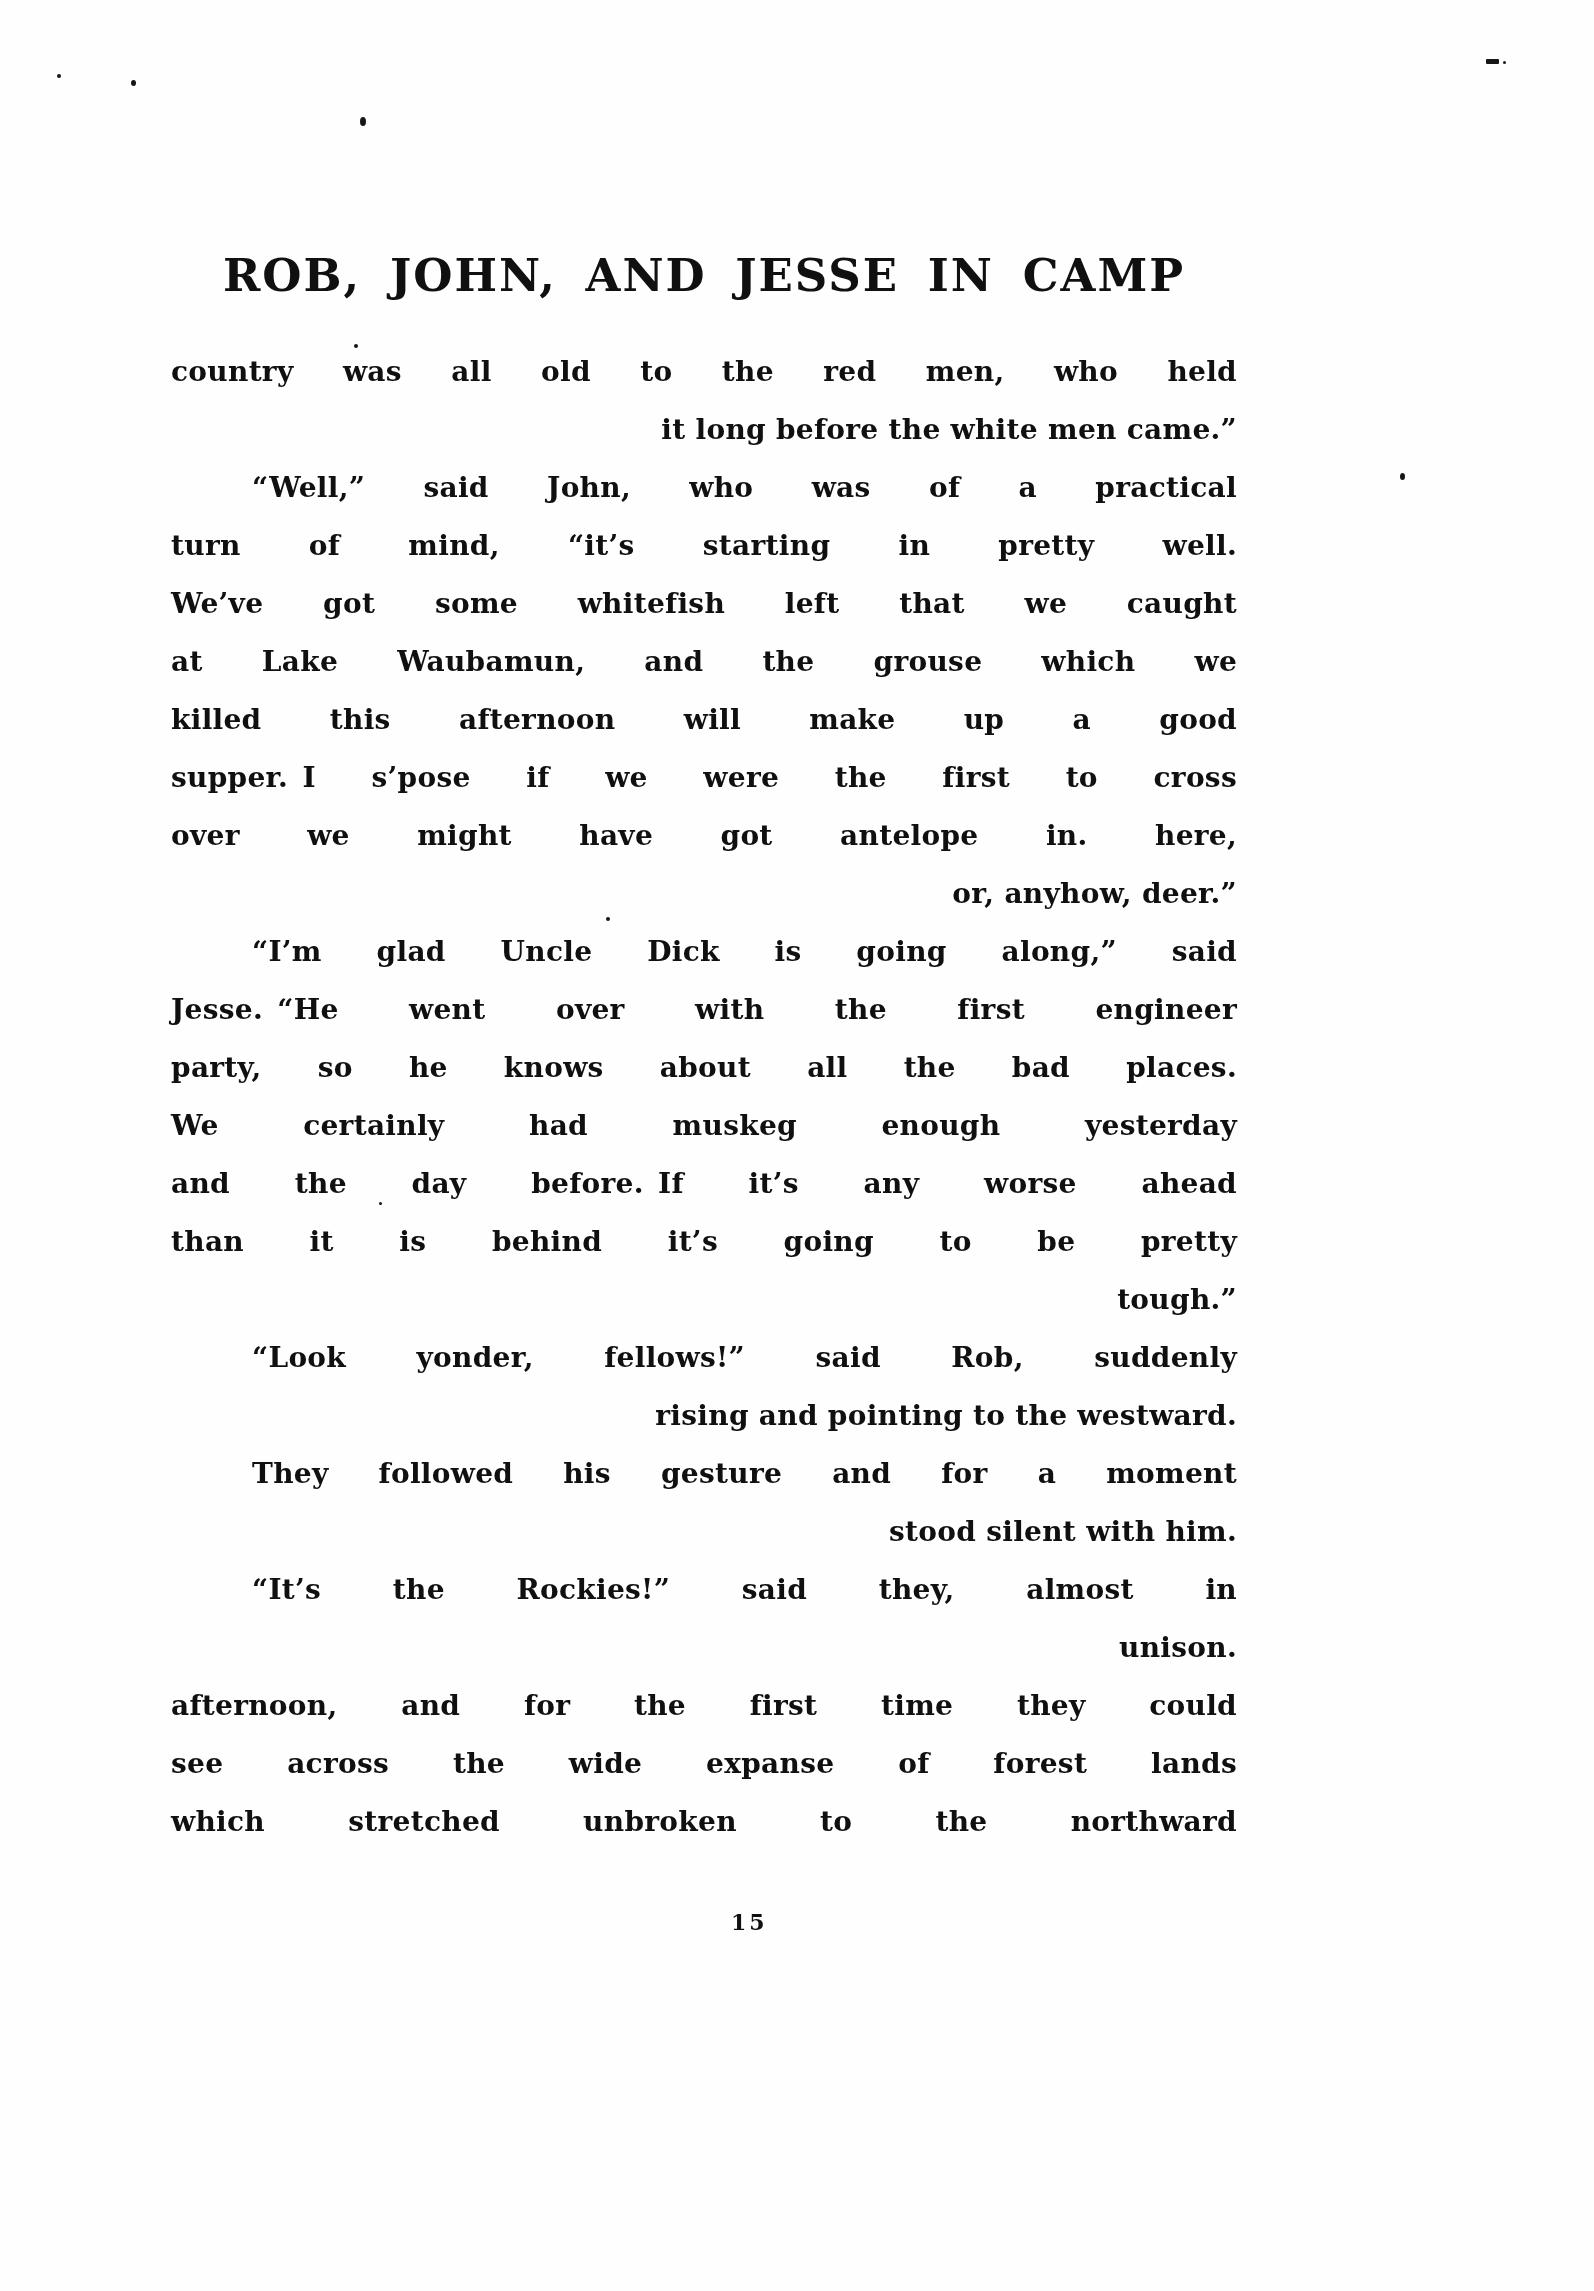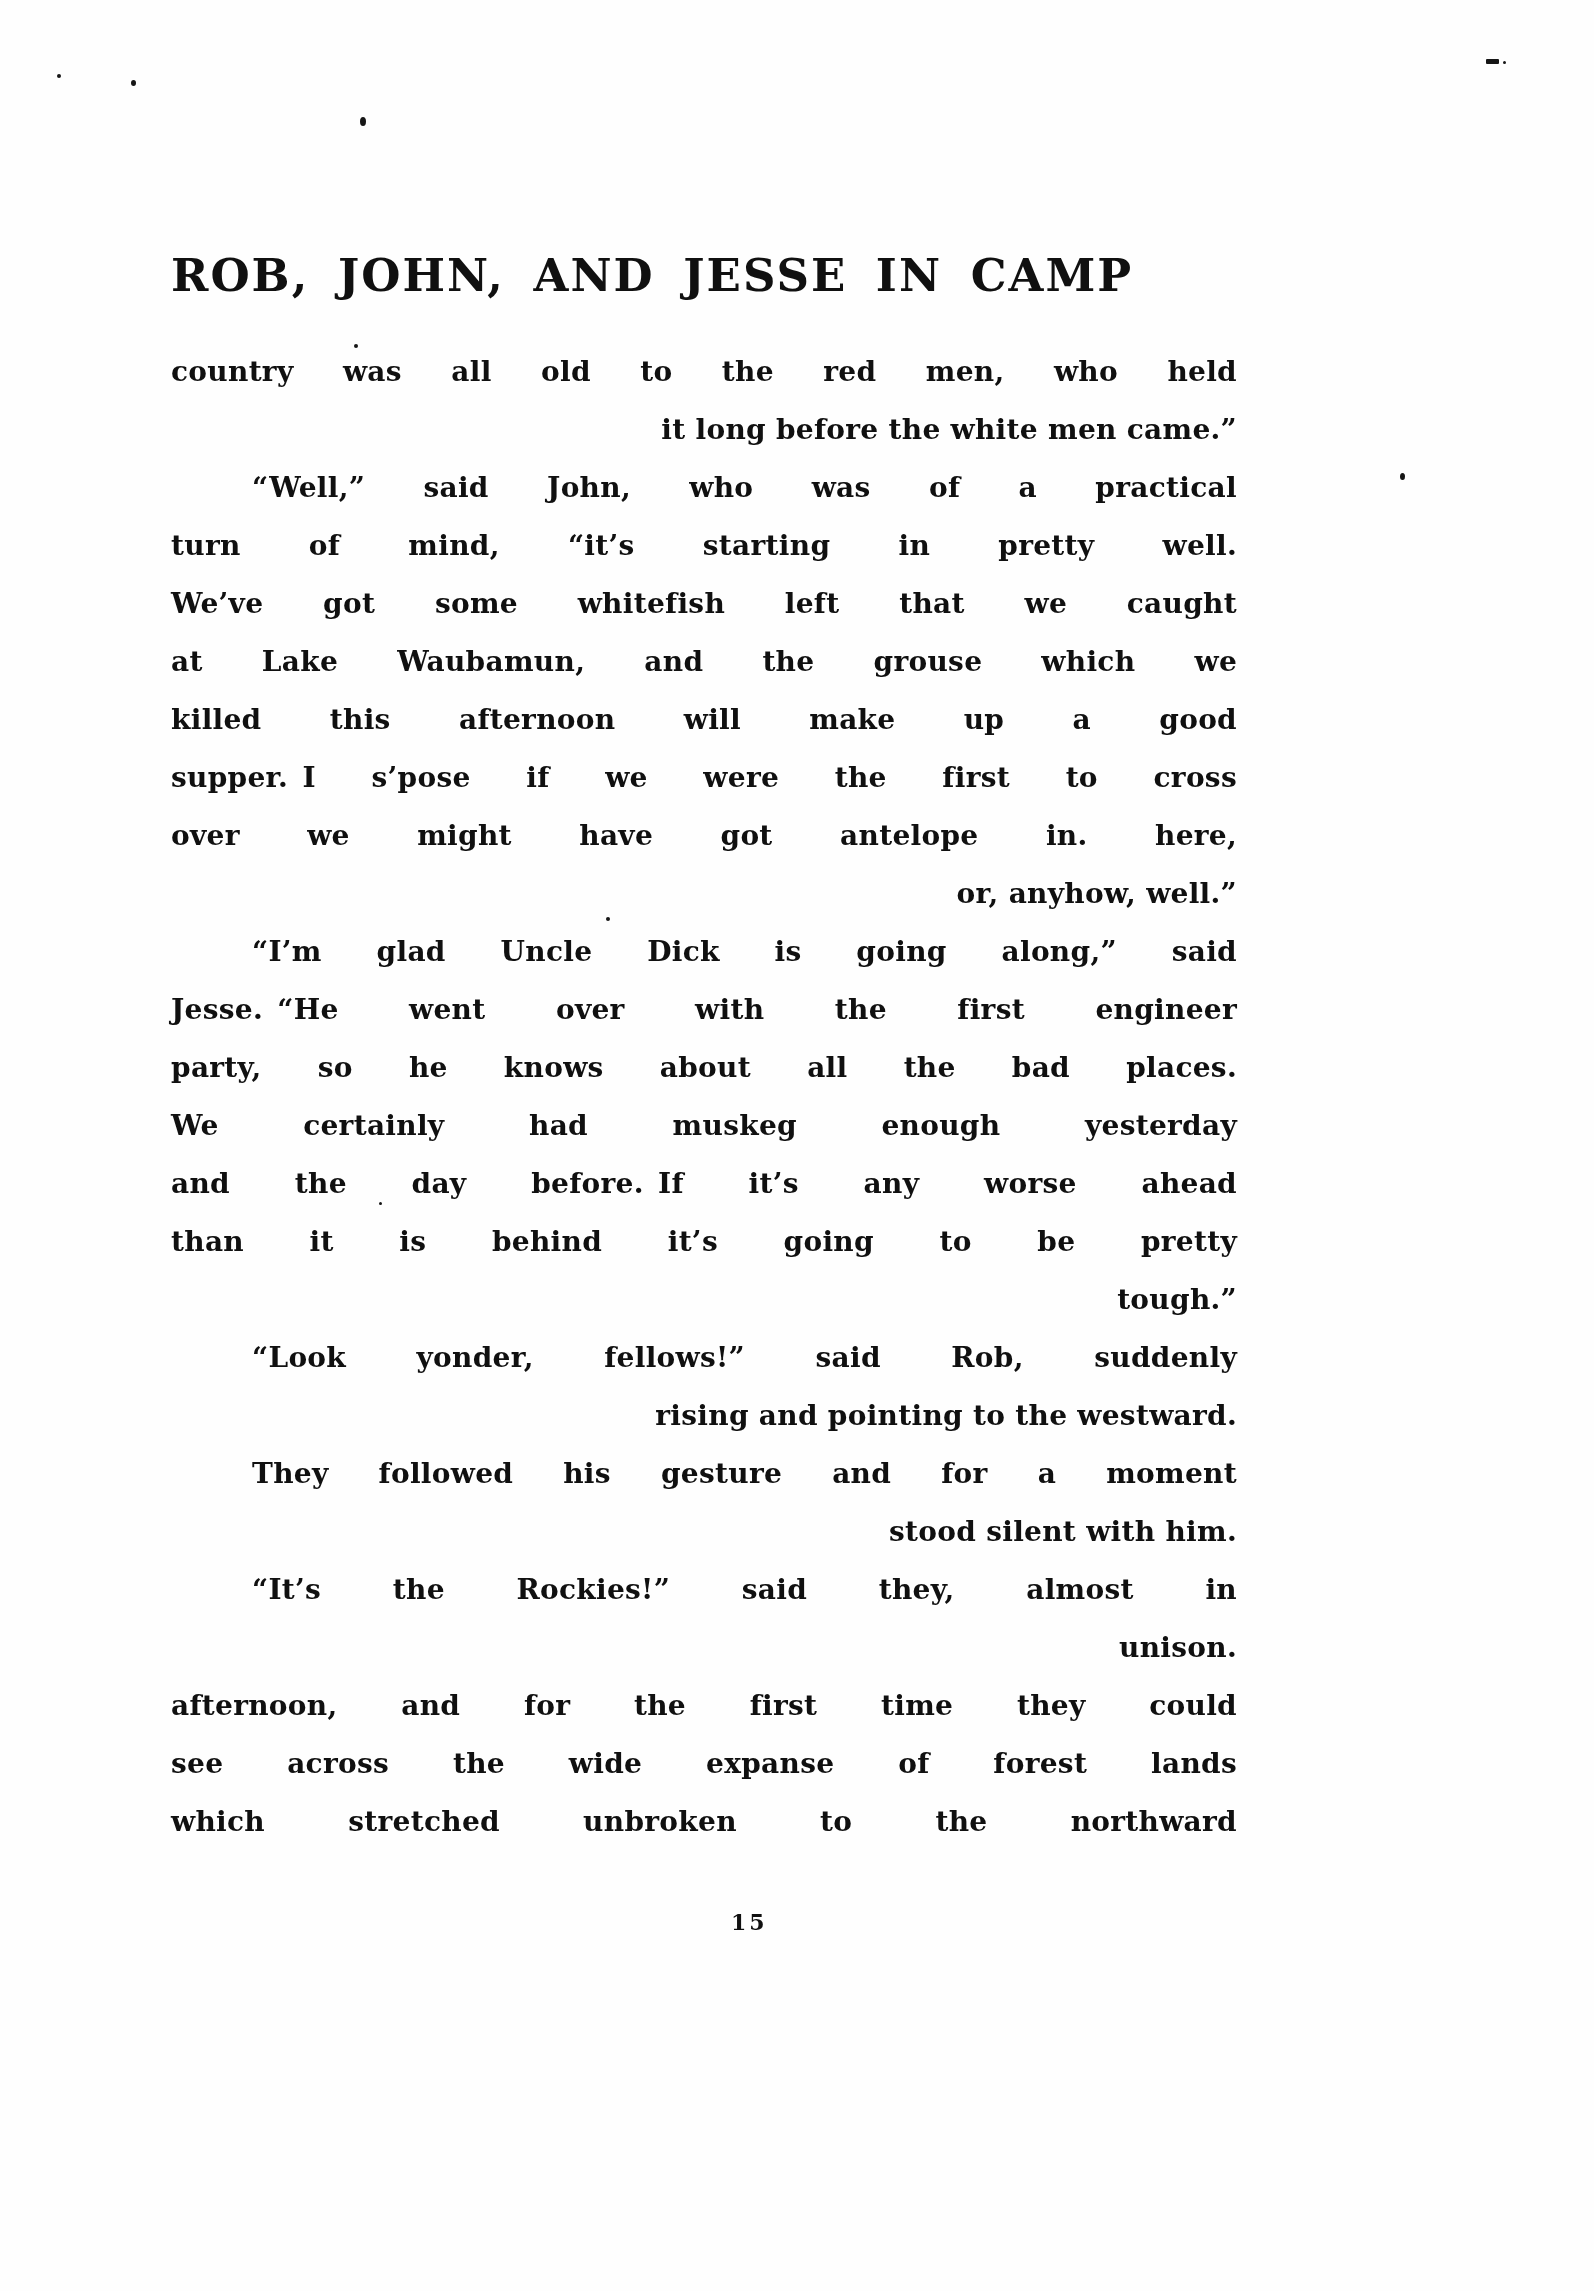--- a/index.html
+++ b/index.html
@@ -14,20 +14,21 @@
     background: #fefefe;
     color: #101010;
     font-family: "DejaVu Serif", "Liberation Serif", serif;
     overflow: hidden;
   }
   .title {
     position: absolute;
     left: 171px;
     top: 249px;
     width: 1066px;
+    text-align: center;
     font-size: 45px;
     font-weight: 600;
     letter-spacing: 2px;
     word-spacing: 11px;
     white-space: nowrap;
   }
   .text-block {
     position: absolute;
     left: 171px;
     top: 343px;
@@ -72,21 +73,21 @@
   <div class="text-block">
     <div class="bl j">country was all old to the red men, who held</div>
     <div class="bl">it long before the white men came.”</div>
     <div class="bl j ind">“Well,” said John, who was of a practical</div>
     <div class="bl j">turn of mind, “it’s starting in pretty well.</div>
     <div class="bl j">We’ve got some whitefish left that we caught</div>
     <div class="bl j">at Lake Waubamun, and the grouse which we</div>
     <div class="bl j">killed this afternoon will make up a good</div>
     <div class="bl j">supper. I s’pose if we were the first to cross</div>
     <div class="bl j">over we might have got antelope in. here,</div>
-    <div class="bl">or, anyhow, well.”</div>
+    <div class="bl">or, anyhow, deer.”</div>
     <div class="bl j ind">“I’m glad Uncle Dick is going along,” said</div>
     <div class="bl j">Jesse. “He went over with the first engineer</div>
     <div class="bl j">party, so he knows about all the bad places.</div>
     <div class="bl j">We certainly had muskeg enough yesterday</div>
     <div class="bl j">and the day before. If it’s any worse ahead</div>
     <div class="bl j">than it is behind it’s going to be pretty</div>
     <div class="bl">tough.”</div>
     <div class="bl j ind">“Look yonder, fellows!” said Rob, suddenly</div>
     <div class="bl">rising and pointing to the westward.</div>
     <div class="bl j ind">They followed his gesture and for a moment</div>

